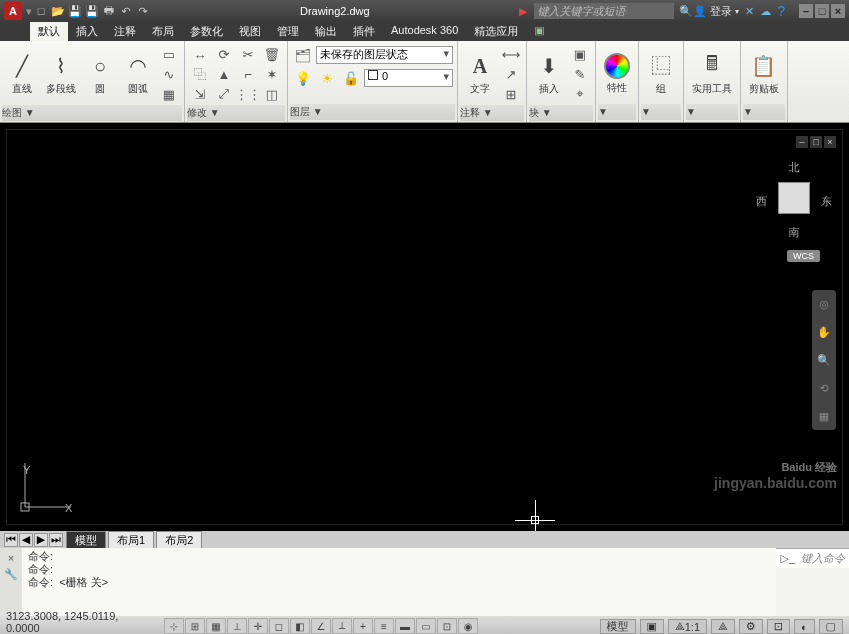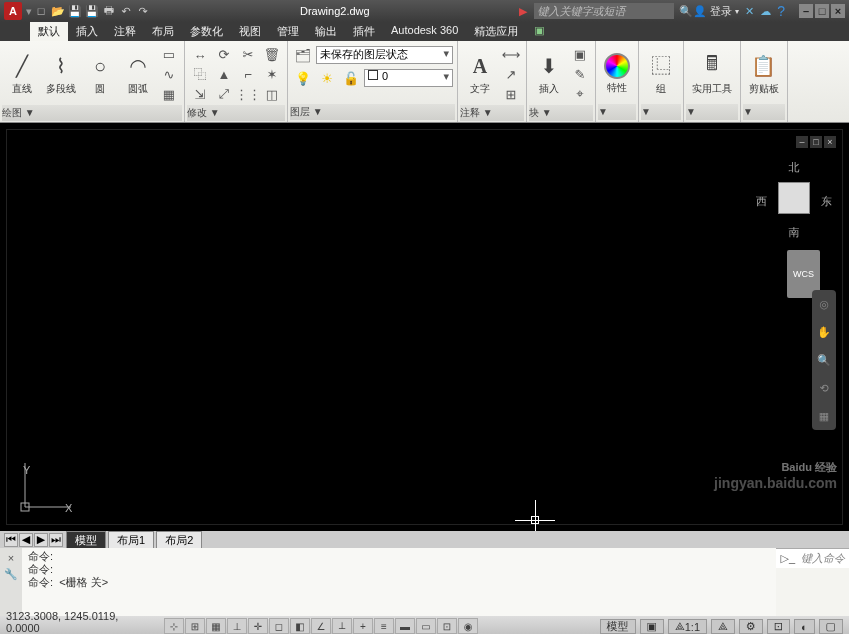--- a/index.html
+++ b/index.html
@@ -33,21 +33,21 @@
 .drawing-area{position:absolute;top:123px;left:0;right:0;height:408px;background:#000}
 .viewport{position:absolute;inset:6px;background:#000;border:1px solid #222}
 .mini-ctrl{position:absolute;top:6px;right:6px;display:flex;gap:2px}
 .mini-ctrl span{width:12px;height:12px;background:#333;color:#ccc;display:flex;align-items:center;justify-content:center;font-size:9px;cursor:pointer}
 .viewcube{position:absolute;top:30px;right:18px;width:60px;height:80px;color:#aaa;text-align:center;font-size:10px}
 .vc-n{position:absolute;top:0;left:0;right:0}
 .vc-s{position:absolute;bottom:0;left:0;right:0}
 .vc-w{position:absolute;top:34px;left:-8px}
 .vc-e{position:absolute;top:34px;right:-8px}
 .vc-center{position:absolute;top:22px;left:14px;width:32px;height:32px;background:#ddd;border:1px solid #888}
-.wcs{position:absolute;top:120px;right:22px;background:#888;color:#fff;font-size:9px;padding:19px 6px;border-radius:2px}
+.wcs{position:absolute;top:120px;right:22px;background:#888;color:#fff;font-size:9px;padding:1px 6px;border-radius:2px}
 .navbar{position:absolute;top:160px;right:6px;width:24px;background:#444;border-radius:4px;padding:4px 0;display:flex;flex-direction:column;gap:8px;align-items:center}
 .navbar span{width:20px;height:20px;color:#888;display:flex;align-items:center;justify-content:center;cursor:pointer}
 .crosshair{position:absolute;top:370px;left:508px;width:40px;height:40px;pointer-events:none}
 .crosshair::before,.crosshair::after{content:"";position:absolute;background:#fff}
 .crosshair::before{left:0;right:0;top:50%;height:1px}
 .crosshair::after{top:0;bottom:0;left:50%;width:1px}
 .crosshair .pick{position:absolute;top:16px;left:16px;width:8px;height:8px;border:1px solid #fff}
 .ucs{position:absolute;bottom:10px;left:12px;color:#aaa;font-size:11px}
 .ucs .y{position:absolute;bottom:38px;left:4px}
 .ucs .x{position:absolute;bottom:0;left:46px}

